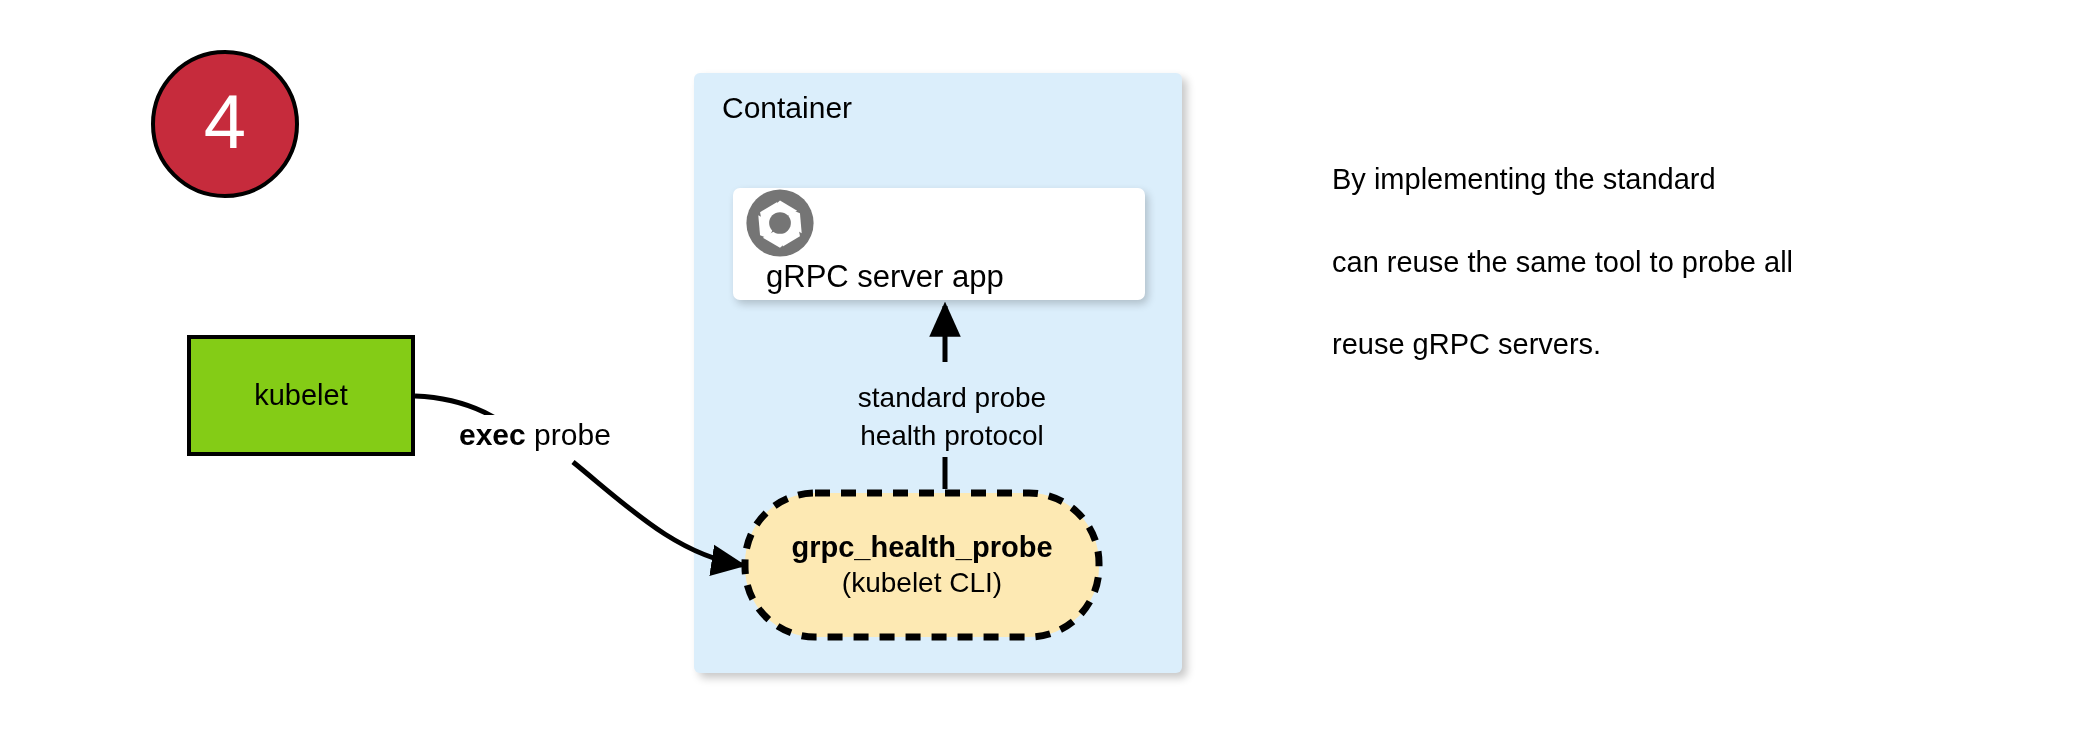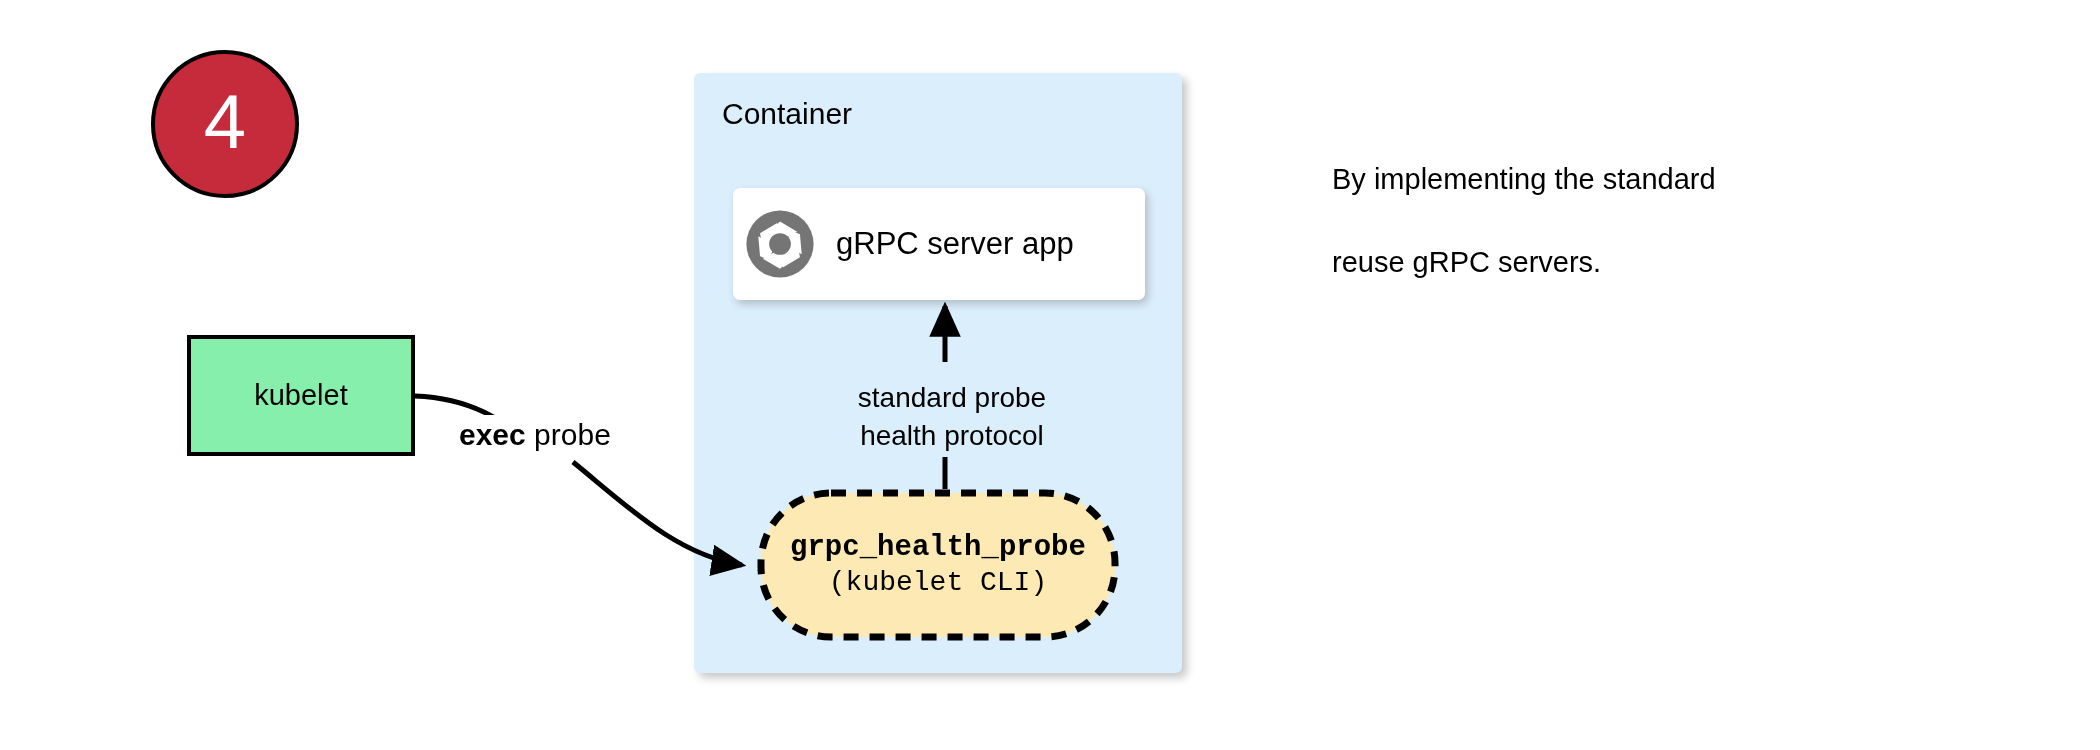--- a/index.html
+++ b/index.html
@@ -55,63 +55,62 @@
     top: 73px;
     width: 488px;
     height: 600px;
     background: #dbeefb;
     border-radius: 6px;
     box-shadow: 5px 5px 9px rgba(0,0,0,0.22);
   }
   .container-label {
     position: absolute;
     left: 722px;
-    top: 96px;
+    top: 90px;
     font-size: 30px;
     line-height: 1.2;
     white-space: nowrap;
     text-align: right;
   }
 
   
   .server-card {
     position: absolute;
     left: 733px;
     top: 188px;
     width: 412px;
     height: 112px;
     background: #ffffff;
     border-radius: 7px;
     box-shadow: 3px 4px 8px rgba(0,0,0,0.20);
     display: flex;
-    align-items: center;
     padding-left: 12px;
     box-sizing: border-box;
+    flex-direction: column;
   }
   .aperture-icon {
     width: 70px;
     height: 70px;
     flex: 0 0 70px;
     display: block;
   }
   .server-card-label {
     font-size: 31px;
     line-height: 1.2;
     margin-left: 21px;
     white-space: nowrap;
   }
 
   
   .probe-node {
     position: absolute;
-    left: 757px;
+    left: 741px;
     top: 489px;
     width: 362px;
     height: 152px;
-    font-family: Liberation Mono, monospace;
   }
   .probe-node-shape {
     position: absolute;
     inset: 0;
     width: 100%;
     height: 100%;
   }
   .probe-node-text {
     position: absolute;
     inset: 0;
@@ -132,21 +131,21 @@
     white-space: nowrap;
   }
 
   
   .kubelet-box {
     position: absolute;
     left: 187px;
     top: 335px;
     width: 228px;
     height: 121px;
-    background: #86efac;
+    background: #84cc16;
     border: 4px solid #000000;
     box-sizing: border-box;
     display: flex;
     align-items: center;
     justify-content: center;
   }
   .kubelet-label {
     font-size: 29px;
     line-height: 1.2;
     white-space: nowrap;
@@ -258,16 +257,17 @@
     <b>exec</b><span> probe</span>
   </div>
 
   <div class="edge-label-protocol">
     <span>standard probe</span>
     <span>health protocol</span>
   </div>
 
   <div class="annotation">
     <span>By implementing the standard</span>
+    <span>can reuse the same tool to probe all</span>
     <span>reuse gRPC servers.</span>
   </div>
 
 </div>
 
 </body></html>

